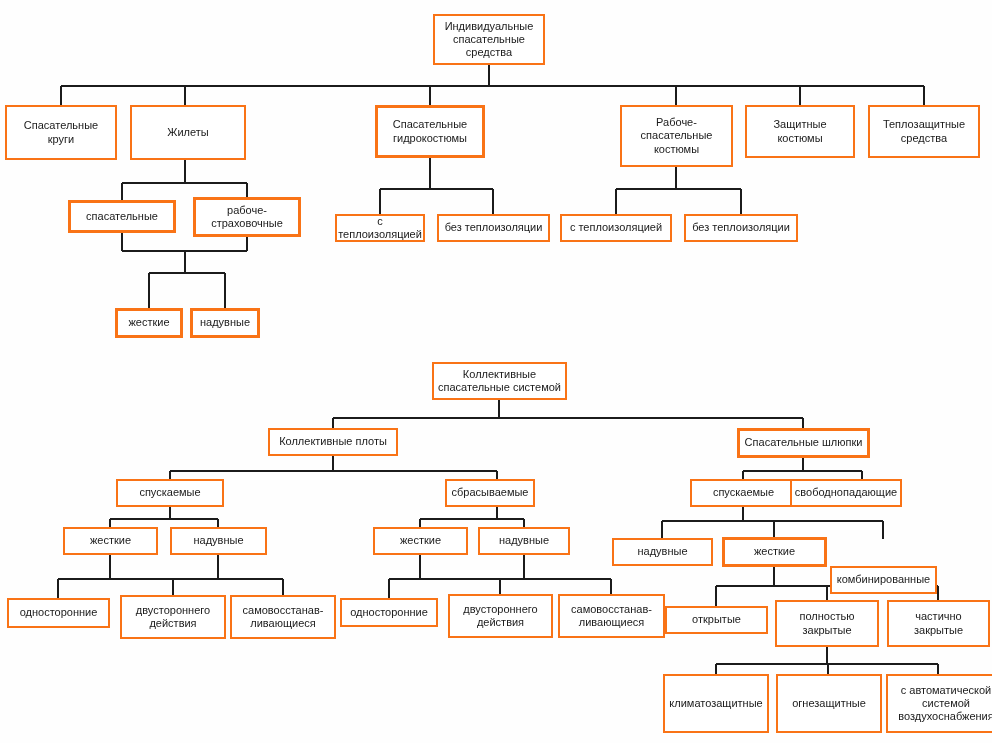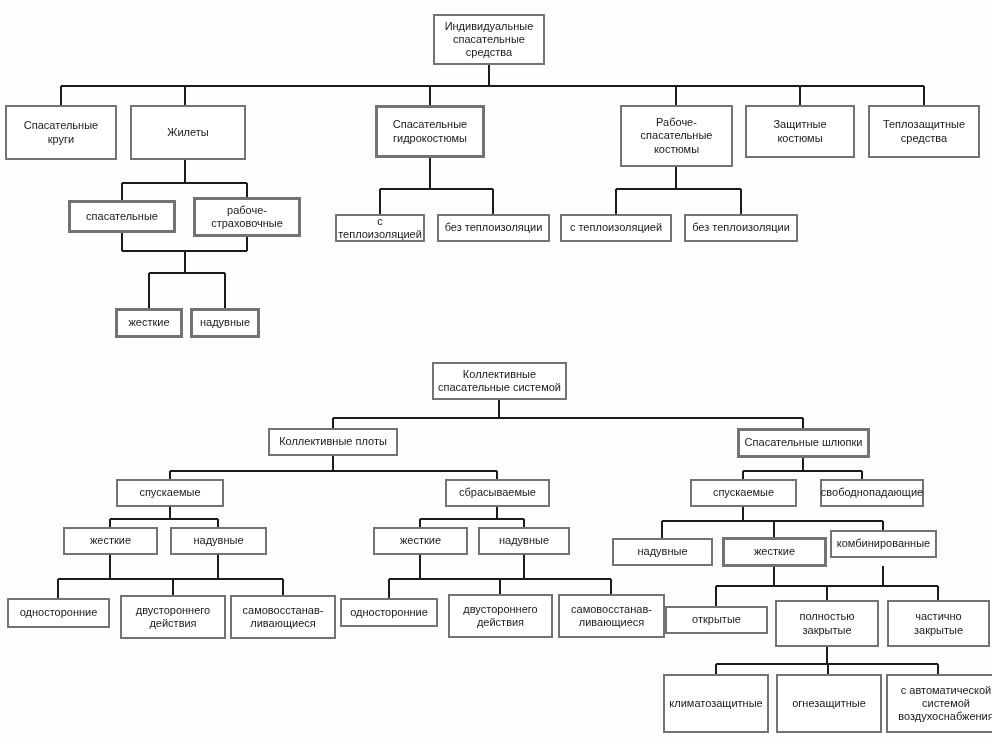--- a/index.html
+++ b/index.html
@@ -7,21 +7,21 @@
     position:relative;
     width:992px;height:743px;
     background:#fefefe;
     font-family:"Liberation Sans", sans-serif;
     overflow:hidden;
   }
   .wires{position:absolute;left:0;top:0;}
   .node{
     position:absolute;
     box-sizing:border-box;
-    border:2px solid #737373;
+    border:2px solid #f97316;
     background:#ffffff;
     display:flex;
     align-items:center;
     justify-content:center;
     text-align:center;
     font-size:11px;
     line-height:1.2;
     color:#1a1a1a;
     white-space:pre-line;
     padding:12px 2px;
@@ -85,32 +85,32 @@
   </div>
 
   <div>
     <div class="node" style="left:432px;top:362px;width:135px;height:38px">Коллективные
 спасательные системой</div>
 
     <div class="node" style="left:268px;top:428px;width:130px;height:27px">Коллективные плоты</div>
     <div class="node b3" style="left:737px;top:428px;width:133px;height:27px">Спасательные шлюпки</div>
 
     <div class="node" style="left:116px;top:479px;width:108px;height:26px">спускаемые</div>
-    <div class="node" style="left:445px;top:479px;width:105px;height:26px">сбрасываемые</div>
+    <div class="node" style="left:445px;top:479px;width:90px;height:26px">сбрасываемые</div>
     <div class="node" style="left:690px;top:479px;width:107px;height:26px">спускаемые</div>
-    <div class="node" style="left:820px;top:479px;width:104px;height:26px">свободнопадающие</div>
+    <div class="node" style="left:790px;top:479px;width:112px;height:26px">свободнопадающие</div>
 
     <div class="node" style="left:63px;top:527px;width:95px;height:28px">жесткие</div>
     <div class="node" style="left:170px;top:527px;width:97px;height:28px">надувные</div>
     <div class="node" style="left:373px;top:527px;width:95px;height:28px">жесткие</div>
     <div class="node" style="left:478px;top:527px;width:92px;height:28px">надувные</div>
 
     <div class="node" style="left:612px;top:538px;width:101px;height:28px">надувные</div>
     <div class="node b3" style="left:722px;top:537px;width:105px;height:30px">жесткие</div>
-    <div class="node" style="left:830px;top:530px;width:107px;height:28px">комбинированные</div>
+    <div class="node" style="left:830px;top:566px;width:107px;height:28px">комбинированные</div>
 
     <div class="node" style="left:7px;top:598px;width:103px;height:30px">односторонние</div>
     <div class="node" style="left:120px;top:595px;width:106px;height:44px">двустороннего
 действия</div>
     <div class="node" style="left:230px;top:595px;width:106px;height:44px">самовосстанав-
 ливающиеся</div>
 
     <div class="node" style="left:340px;top:598px;width:98px;height:29px">односторонние</div>
     <div class="node" style="left:448px;top:594px;width:105px;height:44px">двустороннего
 действия</div>

